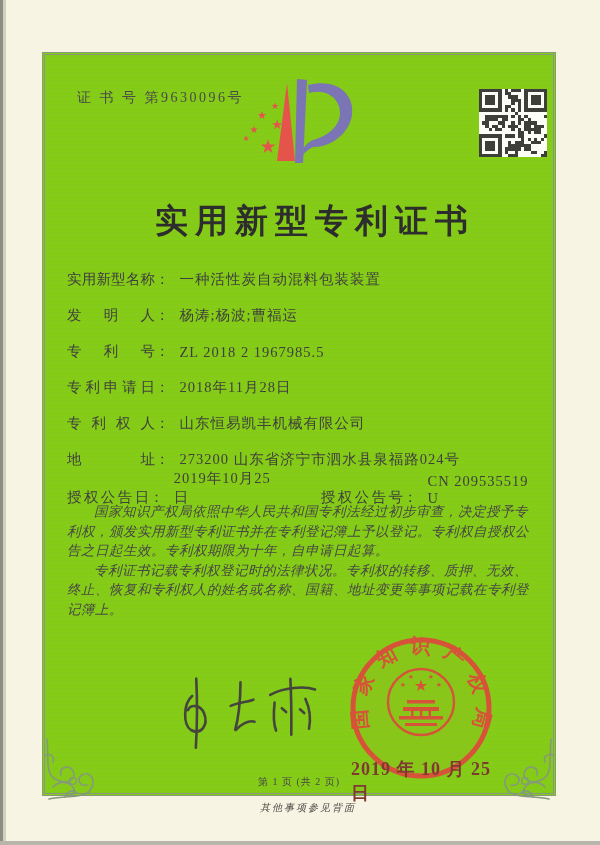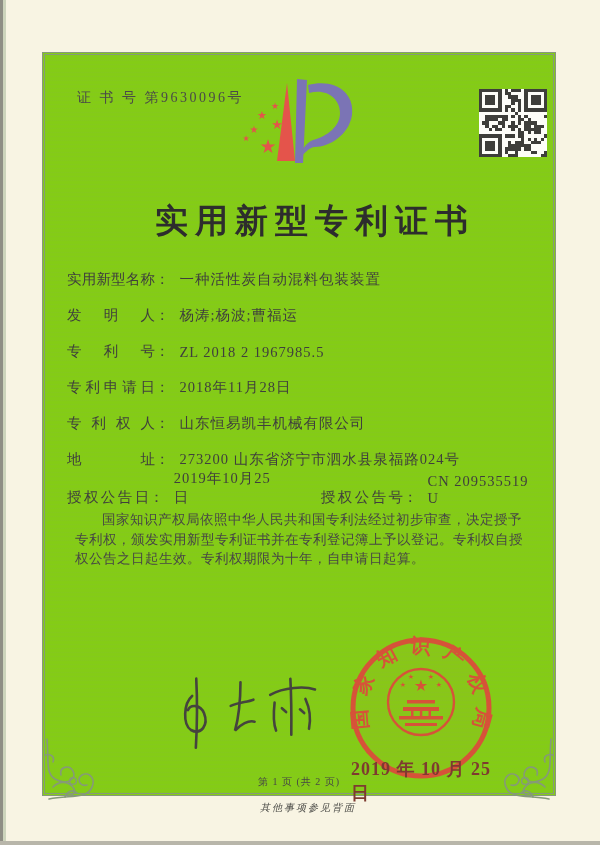--- a/index.html
+++ b/index.html
@@ -49,21 +49,21 @@
   .colon{margin-right:10px;}
   .fvalue{letter-spacing:1px;}
   .grant-row{display:flex;align-items:baseline;height:36px;font-size:14.5px;color:#3f3f3d;}
   .grant-pair{display:flex;align-items:flex-end;}
   .grant-pair.second{margin-left:42px;}
 
   .body-text{
     position:absolute;left:22px;top:447px;width:468px;
     font-size:13.5px;line-height:19.5px;color:#474745;
   }
-  .body-text p{margin:8px;text-indent:2em;letter-spacing:0.5px;}
+  .body-text p{margin:0;text-indent:2em;letter-spacing:0.5px;font-style:italic;}
 
   .signer{position:absolute;left:33px;top:636px;font-size:15px;line-height:26px;color:#3d3d3b;}
   .signature{position:absolute;left:118px;top:614px;width:170px;height:84px;transform:rotate(-3deg);}
 
   .seal{position:absolute;left:302px;top:580px;width:148px;height:148px;opacity:0.93;}
   .seal-date{
     position:absolute;left:306px;top:702px;width:150px;
     font-size:18px;letter-spacing:1px;color:#7e3a30;font-weight:700;
   }
 
@@ -302,20 +302,21 @@
       <span class="grant-pair second">
         <span class="flabel">授权公告号</span>
           <span class="colon">：</span>
         <span class="fvalue">CN 209535519 U</span>
       </span>
     </div>
   </div>
 
   <div class="body-text">
     <p>国家知识产权局依照中华人民共和国专利法经过初步审查，决定授予专利权，颁发实用新型专利证书并在专利登记簿上予以登记。专利权自授权公告之日起生效。专利权期限为十年，自申请日起算。</p>
+    <p>专利证书记载专利权登记时的法律状况。专利权的转移、质押、无效、终止、恢复和专利权人的姓名或名称、国籍、地址变更等事项记载在专利登记簿上。</p>
   </div>
 
 
   <svg class="signature" viewBox="0 0 170 84">
     <g fill="none" stroke="#45443e" stroke-width="2.6" stroke-linecap="round">
       <path d="M30,24 C21,31 19,52 27,58 C37,64 45,54 41,42 C38,33 28,32 25,38"></path>
       <path d="M35,7 C35,30 33,58 31,76"></path>
       <path d="M68,36 C76,33 85,33 91,31"></path>
       <path d="M79,13 C78,31 75,49 71,61 C77,55 85,51 91,53"></path>
       <path d="M108,27 C122,20 143,20 153,24"></path>

